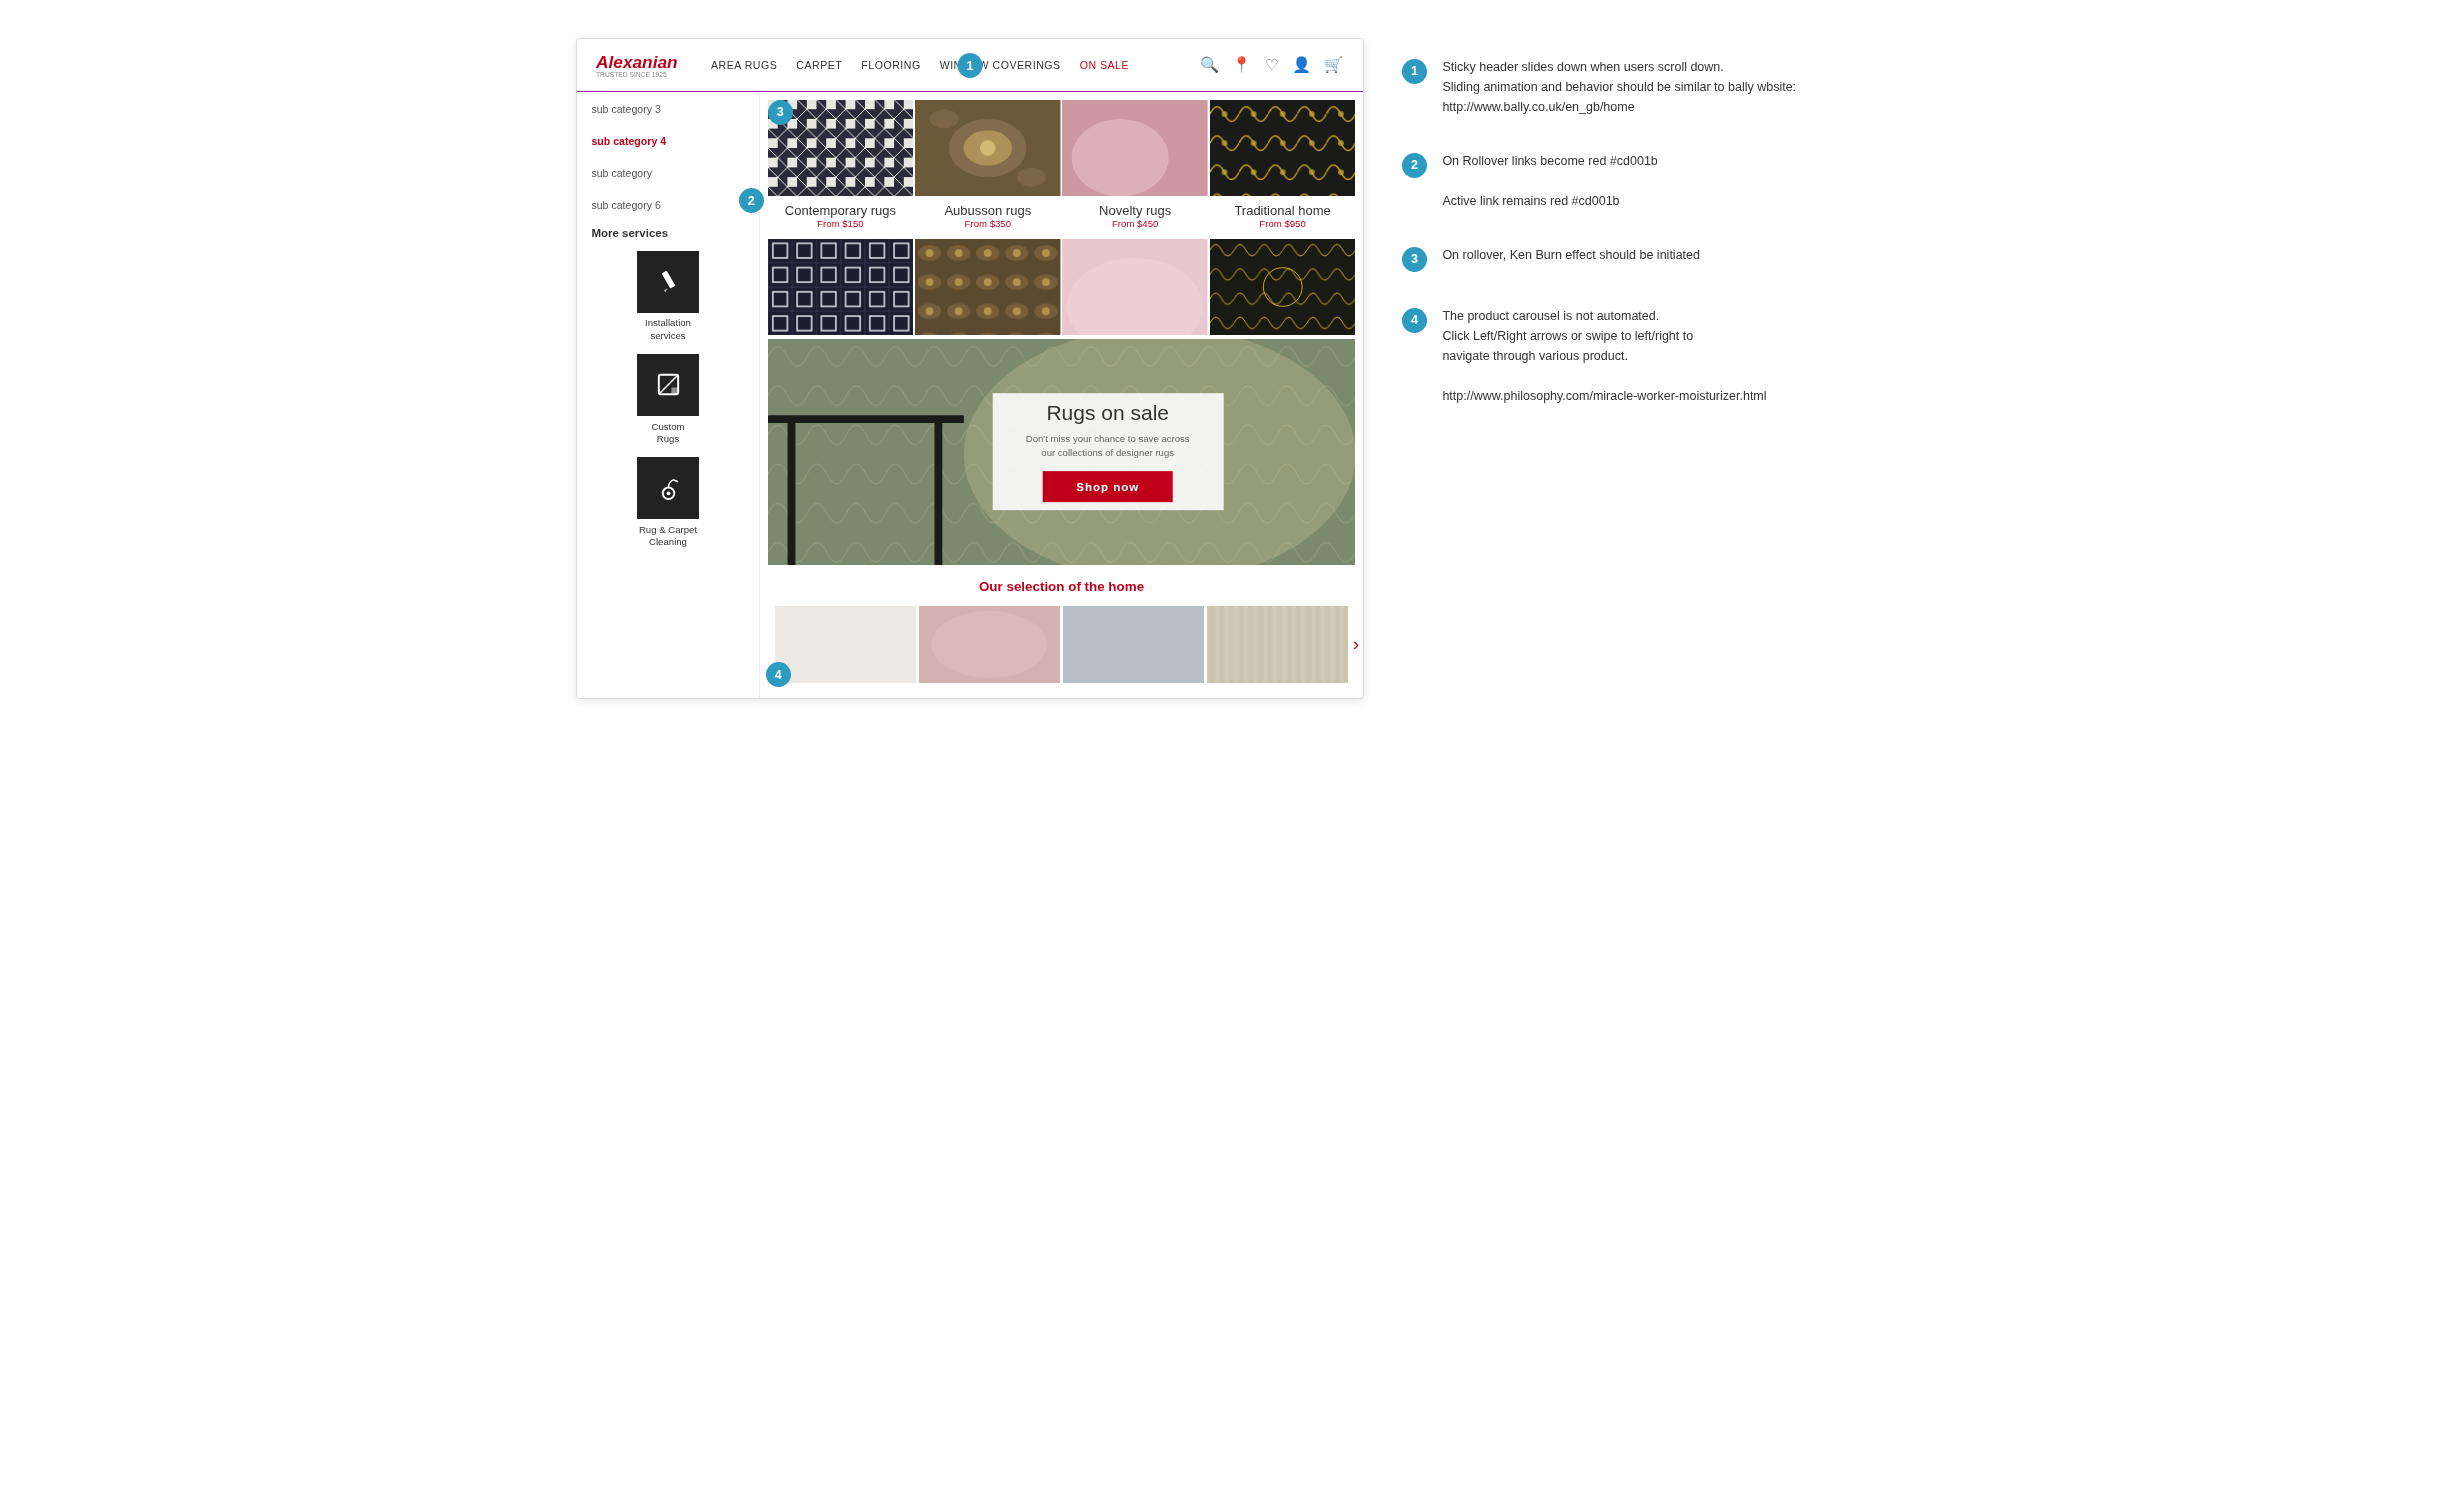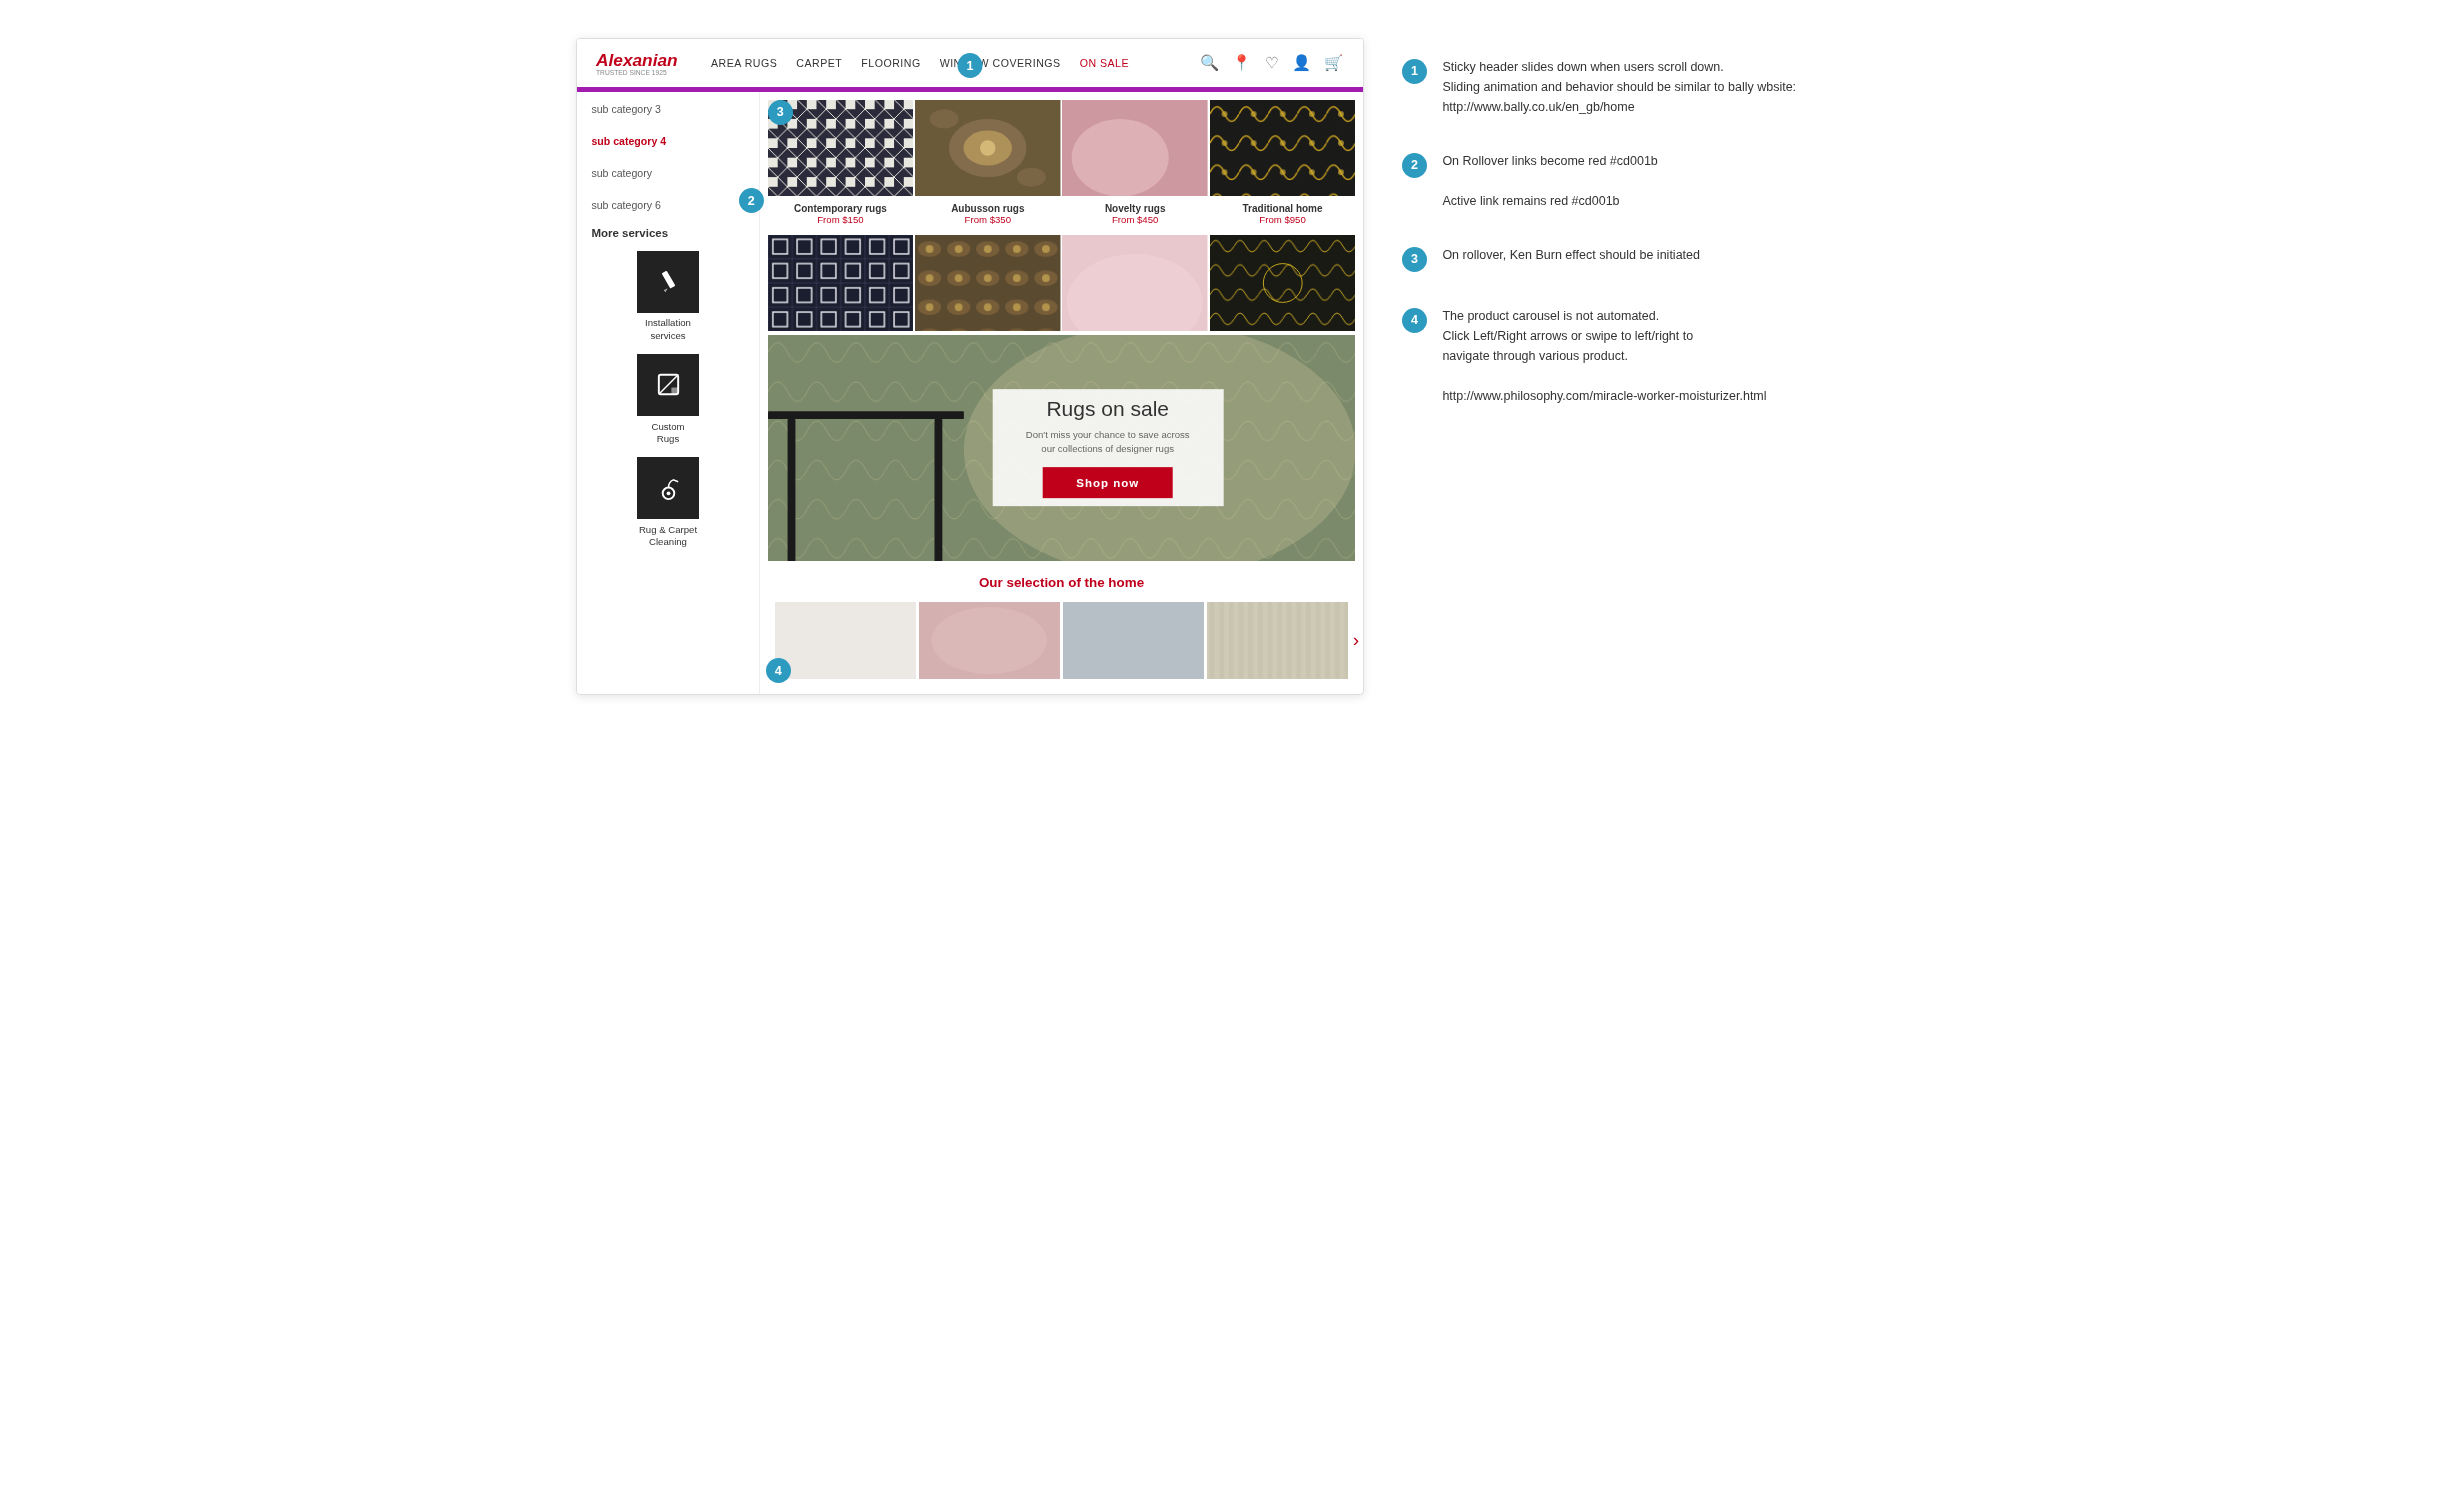--- a/index.html
+++ b/index.html
@@ -27,21 +27,21 @@
       box-shadow: 0 1.9px 9.6px rgba(0,0,0,0.1);
       position: relative;
     }
 
     
     .site-header {
       display: flex;
       align-items: center;
       padding: 0 19px;
       height: 53px;
-      border-bottom: 5px solid #a21caf;
+      border-bottom: 1px solid #a21caf;
       background: #fff;
       position: relative;
     }
 
     .logo {
       flex: 0 0 96px;
       display: flex;
       align-items: center;
     }
 
@@ -236,23 +236,23 @@
       height: 96px;
       display: block;
     }
 
     .rug-info {
       padding: 5.8px 3.8px;
       text-align: center;
     }
 
     .rug-name {
-      font-size: 10px;
-      color: #333;
-      font-weight: bold;
+      font-size: 13px;
+      color: #333;
+      font-weight: normal;
     }
 
     .rug-price {
       font-size: 9.6px;
       color: #c0001b;
     }
 
     
     .sale-banner {
       position: relative;

